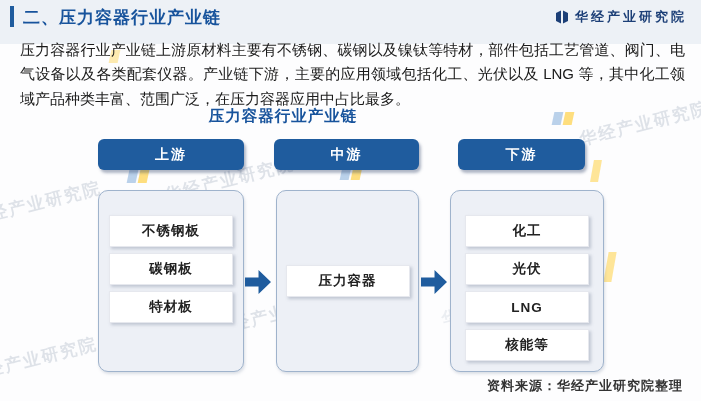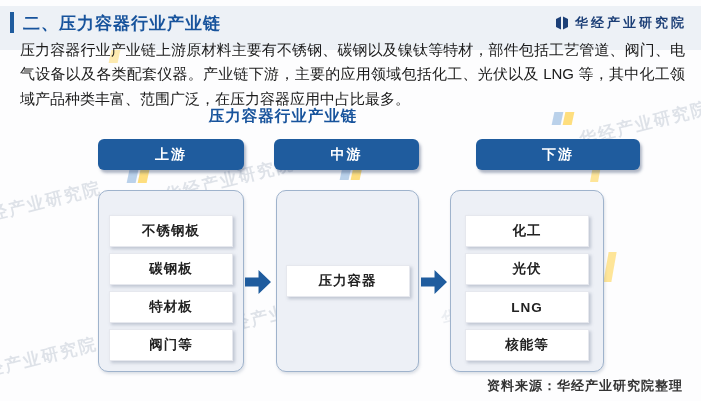--- a/index.html
+++ b/index.html
@@ -4,21 +4,21 @@
 <style>
   html,body{margin:0;padding:0;}
   body{
     width:701px;height:401px;position:relative;overflow:hidden;
     background:#fdfdfe;
     font-family:"Liberation Sans","DejaVu Sans",sans-serif;
     color:var(--text,#1f1f1f);
   }
   
   .top-band{
-    position:absolute;left:0;top:6px;width:701px;height:44px;
+    position:absolute;left:0;top:0;width:701px;height:44px;
     background:var(--band,#EDF1F6);
   }
   .accent-bar{
     position:absolute;left:10px;top:6px;width:4px;height:21px;
     background:var(--primary,#1F5C9E);
   }
   .page-title{
     position:absolute;left:23px;top:6px;margin:0;
     font-size:17px;font-weight:bold;color:var(--title,#17539C);
     letter-spacing:1px;
@@ -43,21 +43,21 @@
   }
   .stage-btn{
     position:absolute;top:139px;height:31px;border-radius:6px;
     background:var(--primary,#1F5C9E);
     box-shadow:2px 3px 3px rgba(30,50,90,.35);
     display:flex;align-items:center;justify-content:center;
     color:#fff;font-size:14px;font-weight:bold;letter-spacing:2px;
   }
   .stage-up{left:98px;width:146px;}
   .stage-mid{left:274px;width:145px;text-align:center;}
-  .stage-down{left:476px;width:164px;}
+  .stage-down{left:458px;width:127px;}
   .container-box{
     position:absolute;top:190px;height:182px;border-radius:10px;
     background:var(--container-bg,#EDF0F6);
     border:1.5px solid var(--container-border,#9FB3CC);
     box-shadow:1px 2px 3px rgba(120,135,160,.25);
     box-sizing:border-box;
     display:flex;flex-direction:column;align-items:center;gap:6px;
     padding-top:24px;
     font-weight:bold;
   }
@@ -145,21 +145,20 @@
 <h2 class="diagram-title">压力容器行业产业链</h2>
 
 <div class="stage-btn stage-up">上游</div>
 <div class="stage-btn stage-mid">中游</div>
 <div class="stage-btn stage-down">下游</div>
 
 <div class="container-box cont-up">
   <div class="item-box">不锈钢板</div>
   <div class="item-box">碳钢板</div>
   <div class="item-box">特材板</div>
-  <div class="item-box">阀门等</div>
 </div>
 
 <div class="container-box cont-mid">
   <div class="item-box">压力容器</div>
 </div>
 
 <div class="container-box cont-down">
   <div class="item-box">化工</div>
   <div class="item-box">光伏</div>
   <div class="item-box">LNG</div>

